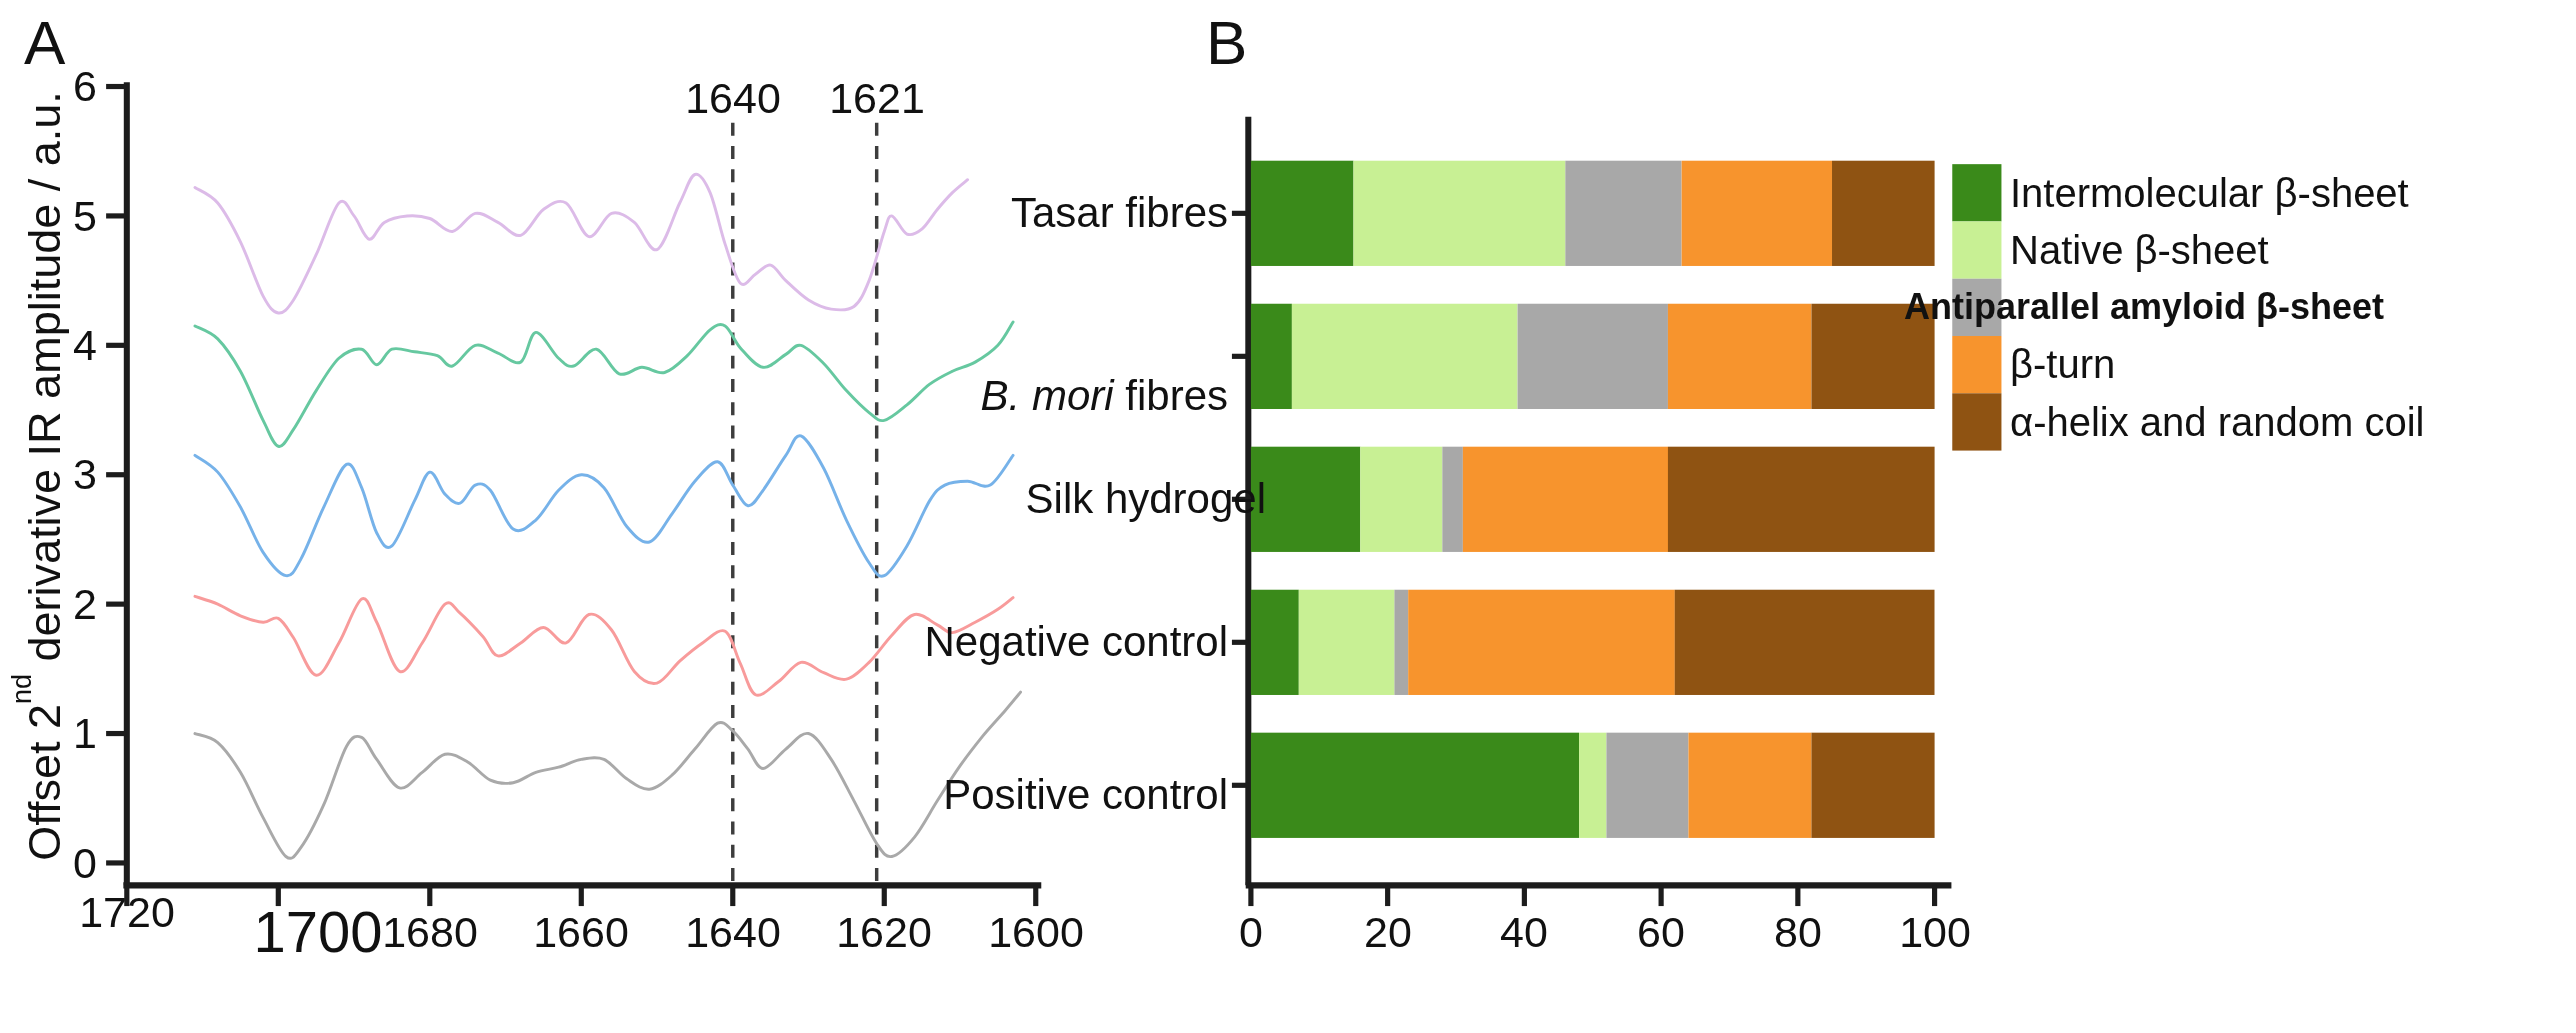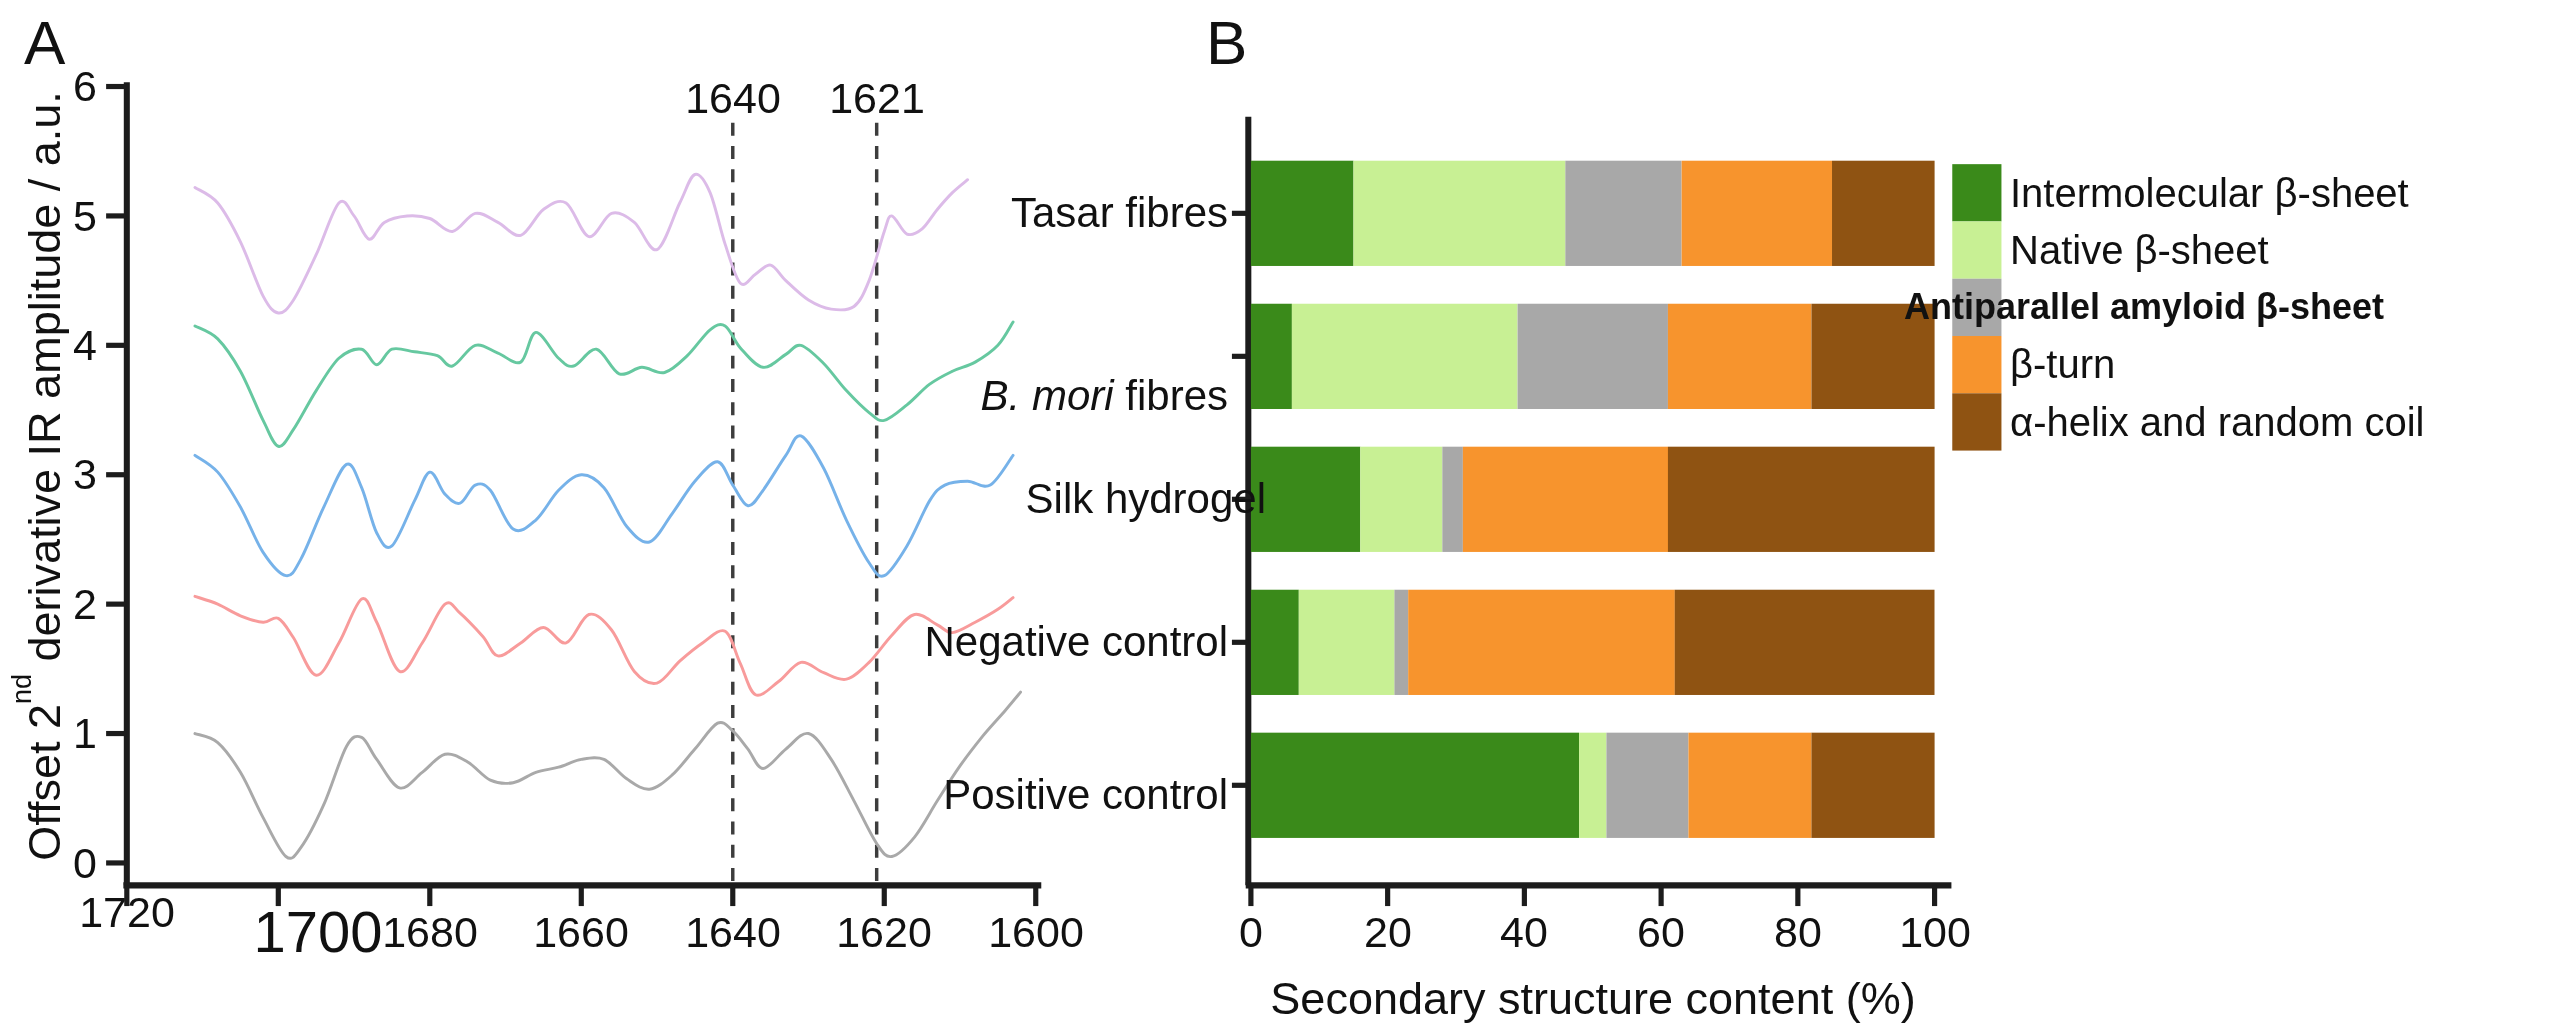--- a/index.html
+++ b/index.html
@@ -156,15 +156,14 @@
       <div class="lbl" style="font-size: 40px; left: 2010px; top: 422px; transform: translate(0px, -50%);">α-helix and random coil</div>
     </div>
 
   <div class="panel-letter" style="left:24px;top:7px;">A</div>
 
   <div class="panel-letter" style="left:1206px;top:7px;">B</div>
 
   <div id="ylabel-a" class="axis-title"><span>Offset 2</span><sup>nd</sup><span> derivative IR amplitude / a.u.</span></div>
 
 
-  <div id="xlabel-b" class="axis-title">Secondary structure content (%)</div>
 </div>
 
 
 </body></html>

